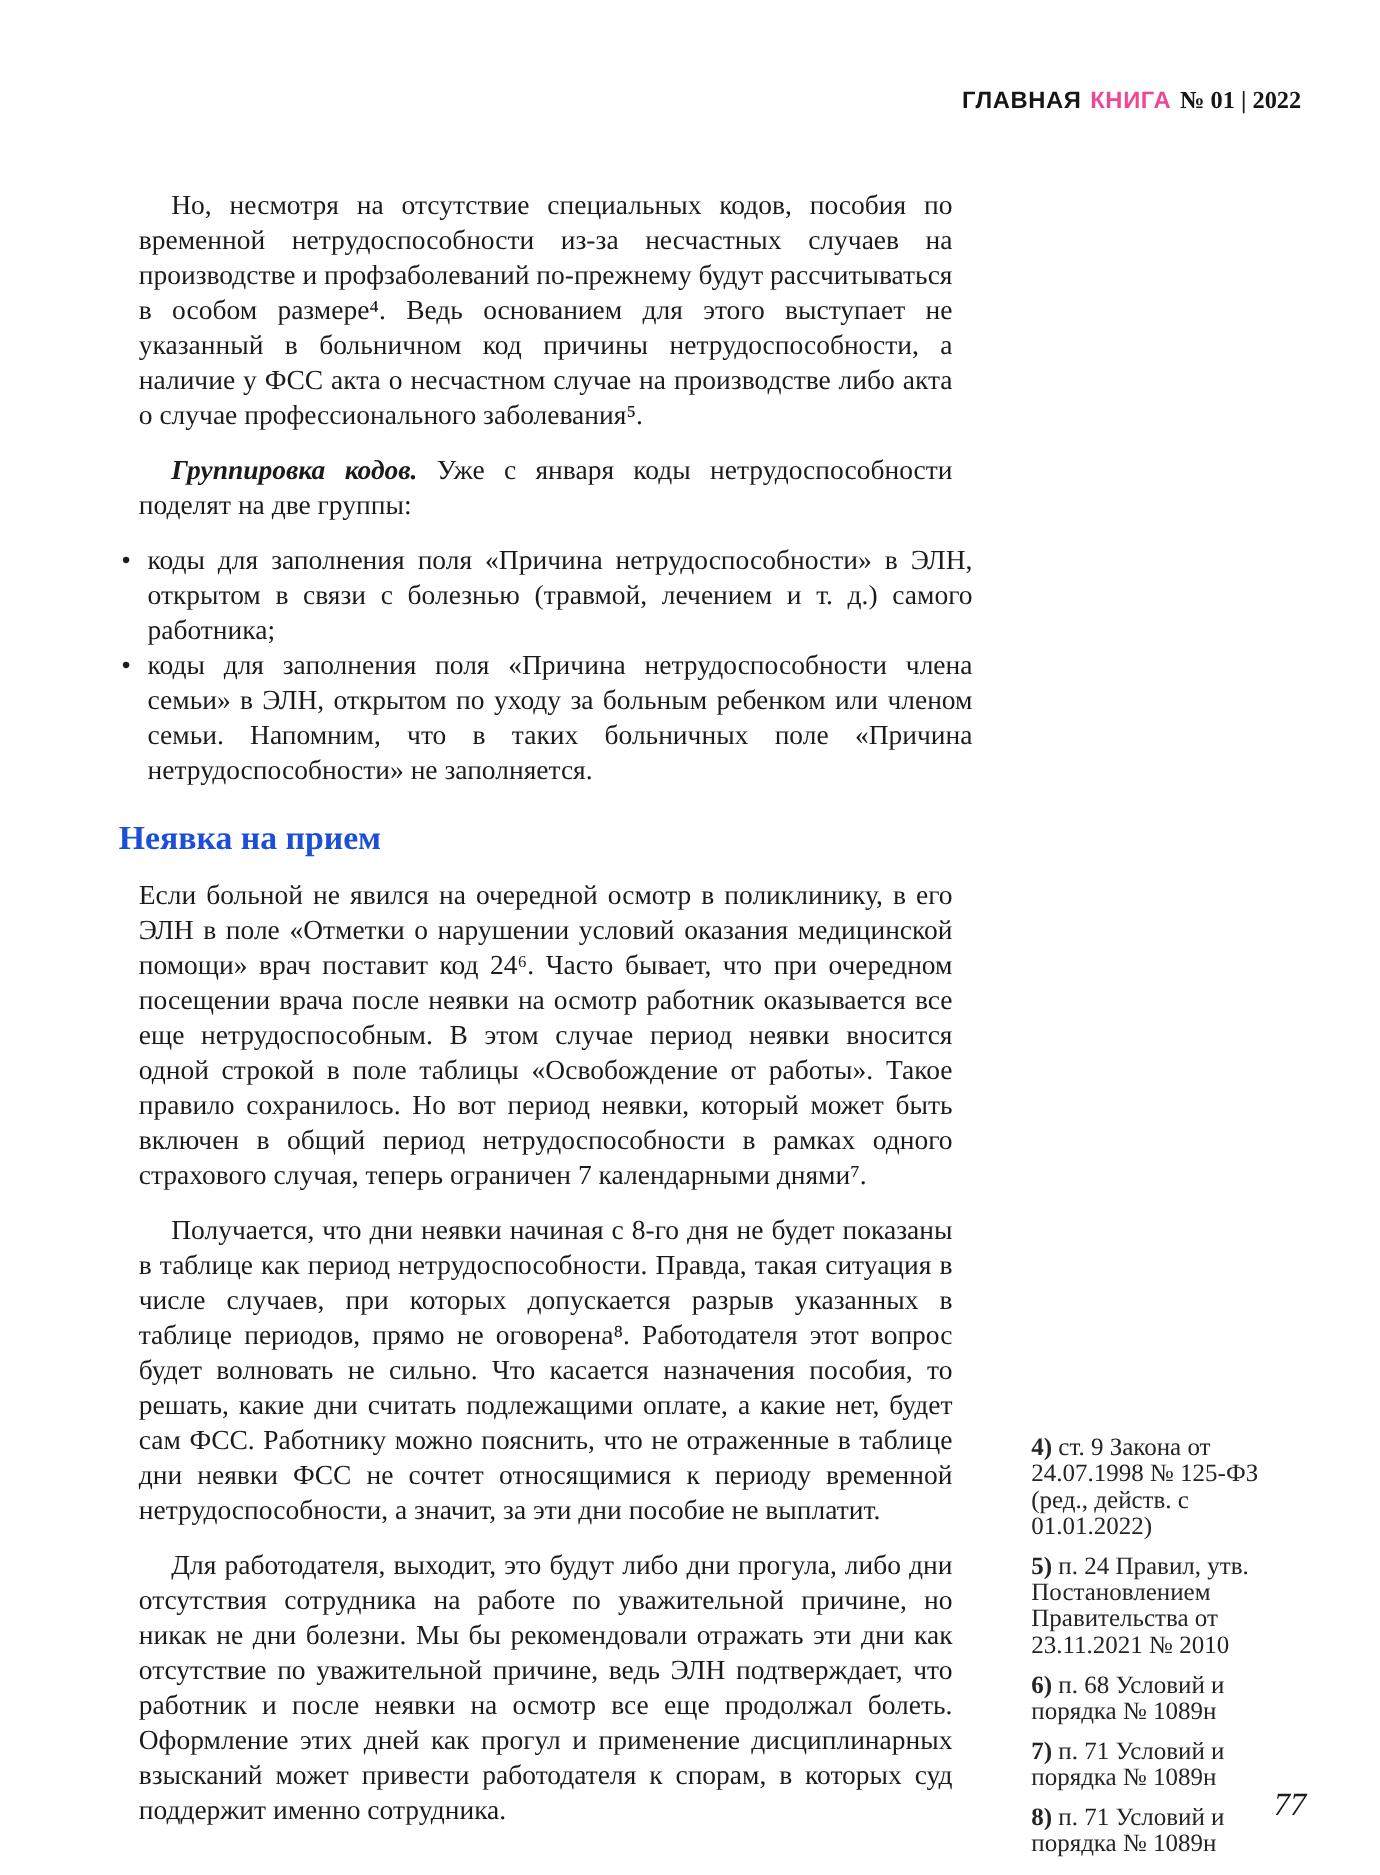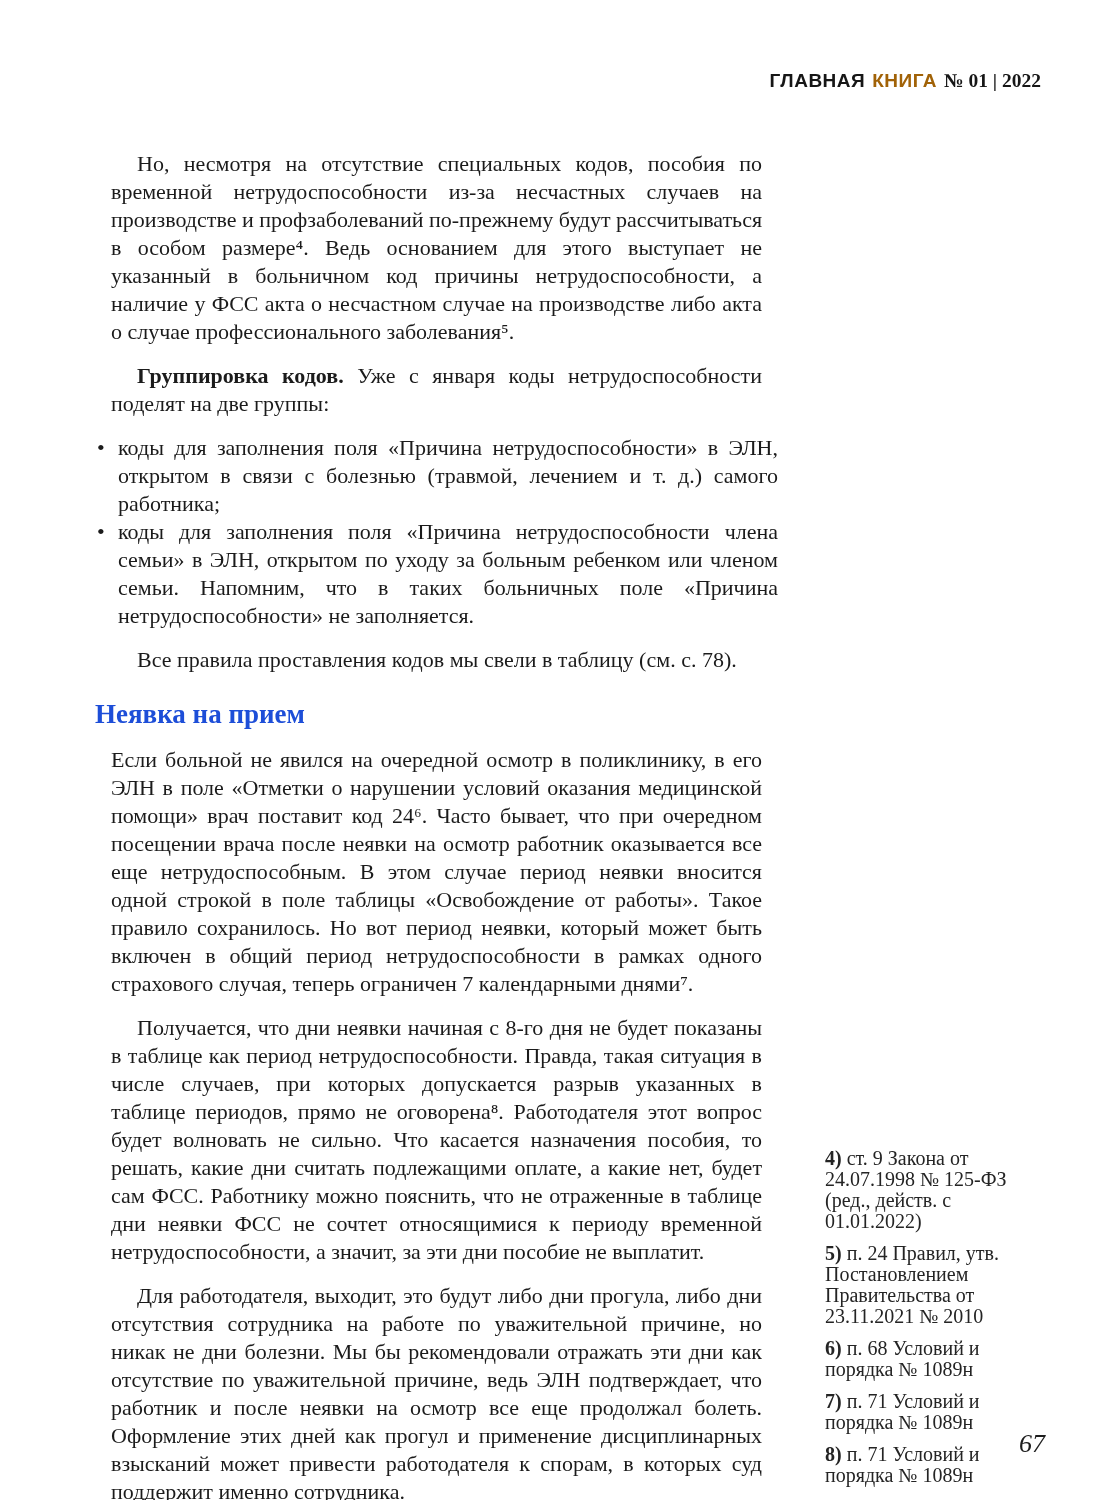--- a/index.html
+++ b/index.html
@@ -28,21 +28,21 @@
     white-space: nowrap;
   }
   .brand-black, .brand-purple {
     font-family: "Liberation Sans", "DejaVu Sans", sans-serif;
     font-weight: 700;
     font-size: 19px;
     letter-spacing: 0.5px;
     color: #161616;
     text-align: center;
   }
-  .brand-purple { color: #a16207; }
+  .brand-purple { color: #ec4899; }
   .issue {
     font-family: "Liberation Serif", "DejaVu Serif", serif;
     font-weight: 700;
     font-size: 19.5px;
     color: #161616;
     margin-top: 14px;
   }
 
   
   .article {
@@ -50,21 +50,21 @@
     left: 95px;
     top: 134px;
     width: 683px;
     font-size: 22px;
     line-height: 28px;
     text-align: justify;
     hyphens: auto;
   }
   .article p { margin: 16px; }
   .article p.indent { text-indent: 26px; }
-  .run-in-lead { font-weight: 700; }
+  .run-in-lead { font-weight: 700; font-style: italic; }
 
   .bullet-list { margin: 0; }
   .bullet-item {
     position: relative;
     padding-left: 23px;
   }
   .bullet-item .bullet-dot {
     position: absolute;
     left: 2px;
     top: 0;
@@ -126,32 +126,31 @@
       <div class="bullet-item">
         <span class="bullet-dot">•</span>
         <span>коды для заполнения поля «Причина нетрудоспособности» в ЭЛН, открытом в связи с болезнью (травмой, лечением и т. д.) самого работника;</span>
       </div>
       <div class="bullet-item">
         <span class="bullet-dot">•</span>
         <span>коды для заполнения поля «Причина нетрудоспособности члена семьи» в ЭЛН, открытом по уходу за больным ребенком или членом семьи. Напомним, что в таких больничных поле «Причина нетрудоспособности» не заполняется.</span>
       </div>
     </div>
 
-    <p class="indent">Все правила проставления кодов мы свели в таблицу (см. с. 78).</p>
 
     <h2 class="section-heading">Неявка на прием</h2>
 
     <p>Если больной не явился на очередной осмотр в поликлинику, в его ЭЛН в поле «Отметки о нарушении условий оказания медицинской помощи» врач поставит код 24⁶. Часто бывает, что при очередном посещении врача после неявки на осмотр работник оказывается все еще нетрудоспособным. В этом случае период неявки вносится одной строкой в поле таблицы «Освобождение от работы». Такое правило сохранилось. Но вот период неявки, который может быть включен в общий период нетрудоспособности в рамках одного страхового случая, теперь ограничен 7 календарными днями⁷.</p>
     <p class="indent">Получается, что дни неявки начиная с 8-го дня не будет показаны в таблице как период нетрудоспособности. Правда, такая ситуация в числе случаев, при которых допускается разрыв указанных в таблице периодов, прямо не оговорена⁸. Работодателя этот вопрос будет волновать не сильно. Что касается назначения пособия, то решать, какие дни считать подлежащими оплате, а какие нет, будет сам ФСС. Работнику можно пояснить, что не отраженные в таблице дни неявки ФСС не сочтет относящимися к периоду временной нетрудоспособности, а значит, за эти дни пособие не выплатит.</p>
     <p class="indent">Для работодателя, выходит, это будут либо дни прогула, либо дни отсутствия сотрудника на работе по уважительной причине, но никак не дни болезни. Мы бы рекомендовали отражать эти дни как отсутствие по уважительной причине, ведь ЭЛН подтверждает, что работник и после неявки на осмотр все еще продолжал болеть. Оформление этих дней как прогул и применение дисциплинарных взысканий может привести работодателя к спорам, в которых суд поддержит именно сотрудника.</p>
   </div>
 
   <div class="footnotes">
     <div class="footnote"><span class="footnote-num">4)</span> <span>ст. 9 Закона от 24.07.1998 № 125-ФЗ (ред., действ. с 01.01.2022)</span></div>
     <div class="footnote"><span class="footnote-num">5)</span> <span>п. 24 Правил, утв. Постановлением Правительства от 23.11.2021 № 2010</span></div>
     <div class="footnote"><span class="footnote-num">6)</span> <span>п. 68 Условий и порядка № 1089н</span></div>
     <div class="footnote"><span class="footnote-num">7)</span> <span>п. 71 Условий и порядка № 1089н</span></div>
     <div class="footnote"><span class="footnote-num">8)</span> <span>п. 71 Условий и порядка № 1089н</span></div>
   </div>
 
-  <div class="page-number">67</div>
+  <div class="page-number">77</div>
 
 </div>
 
 </body></html>

